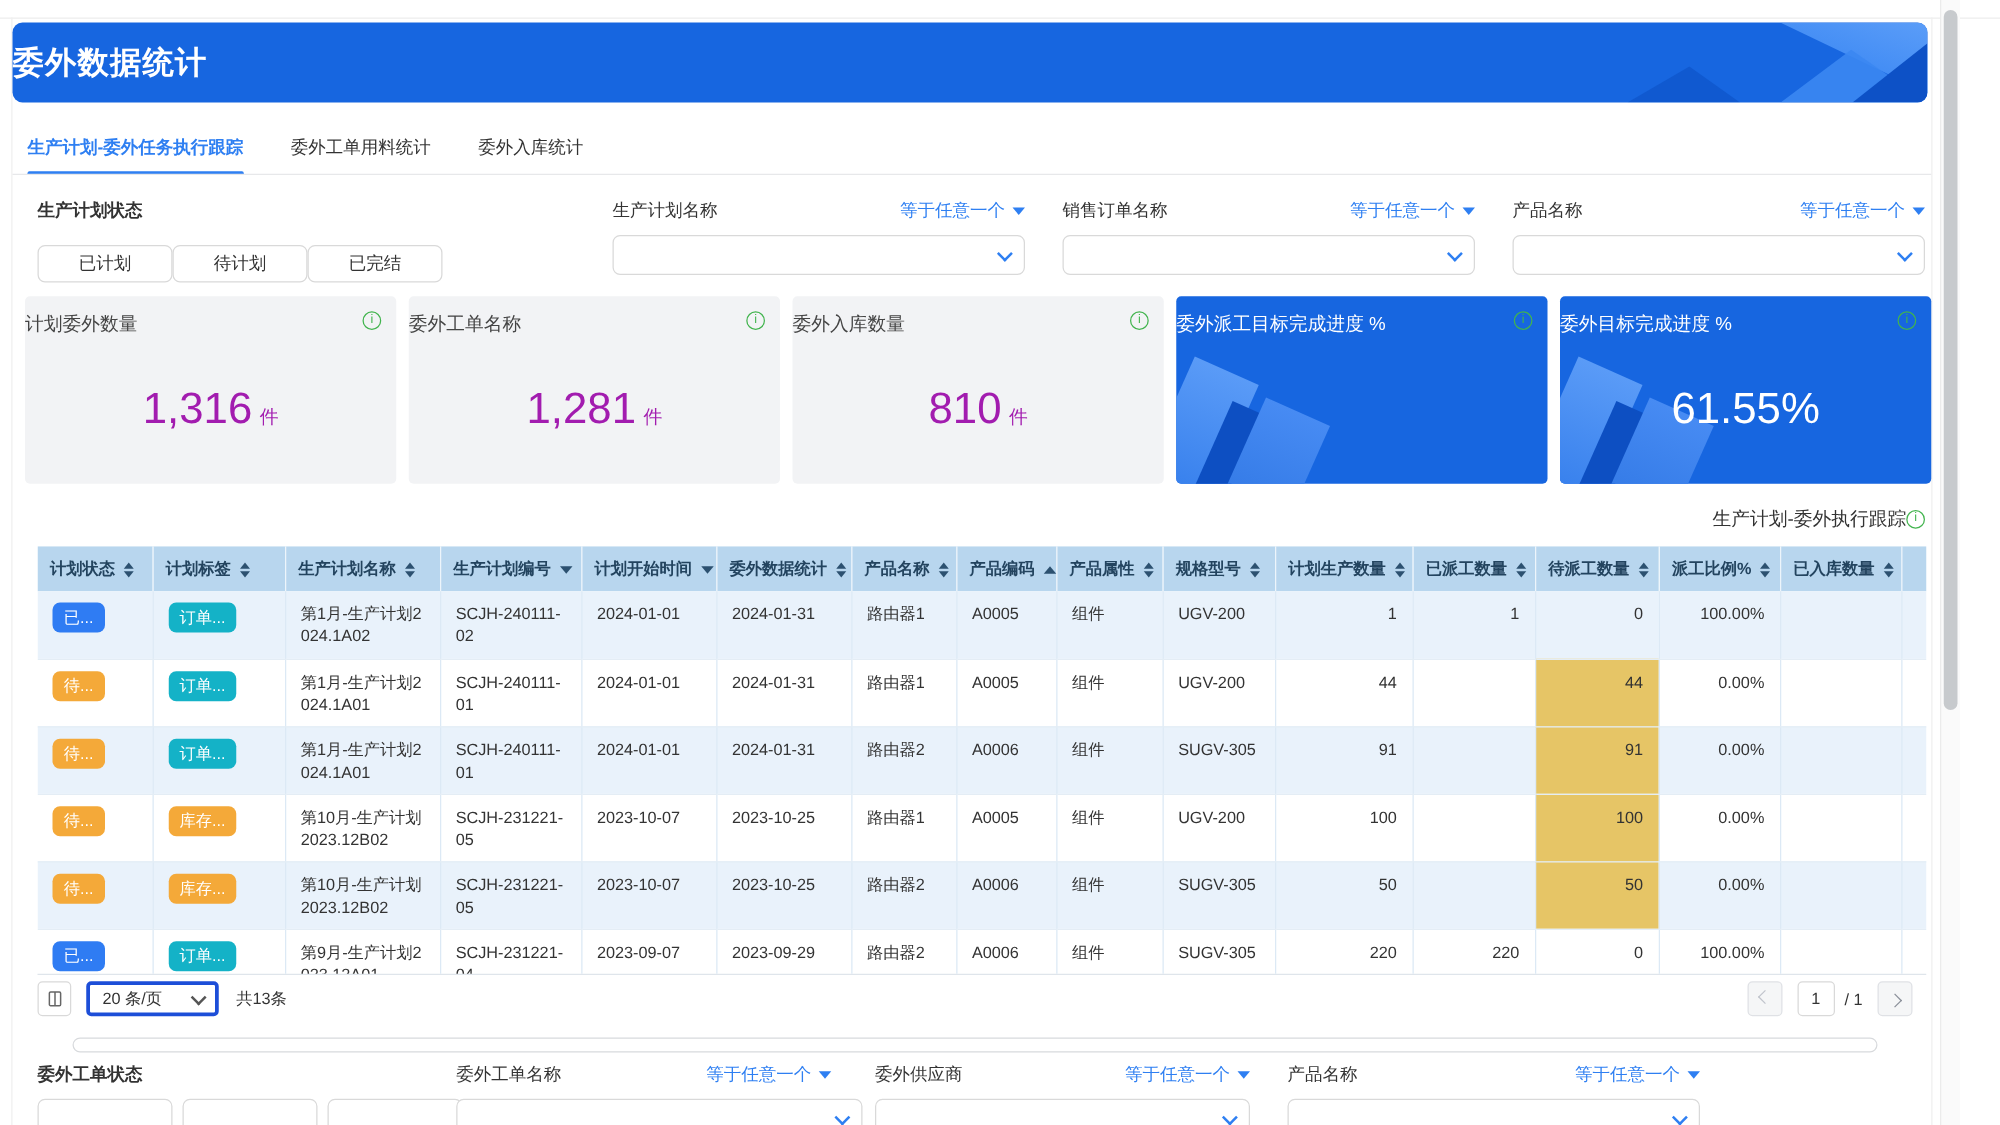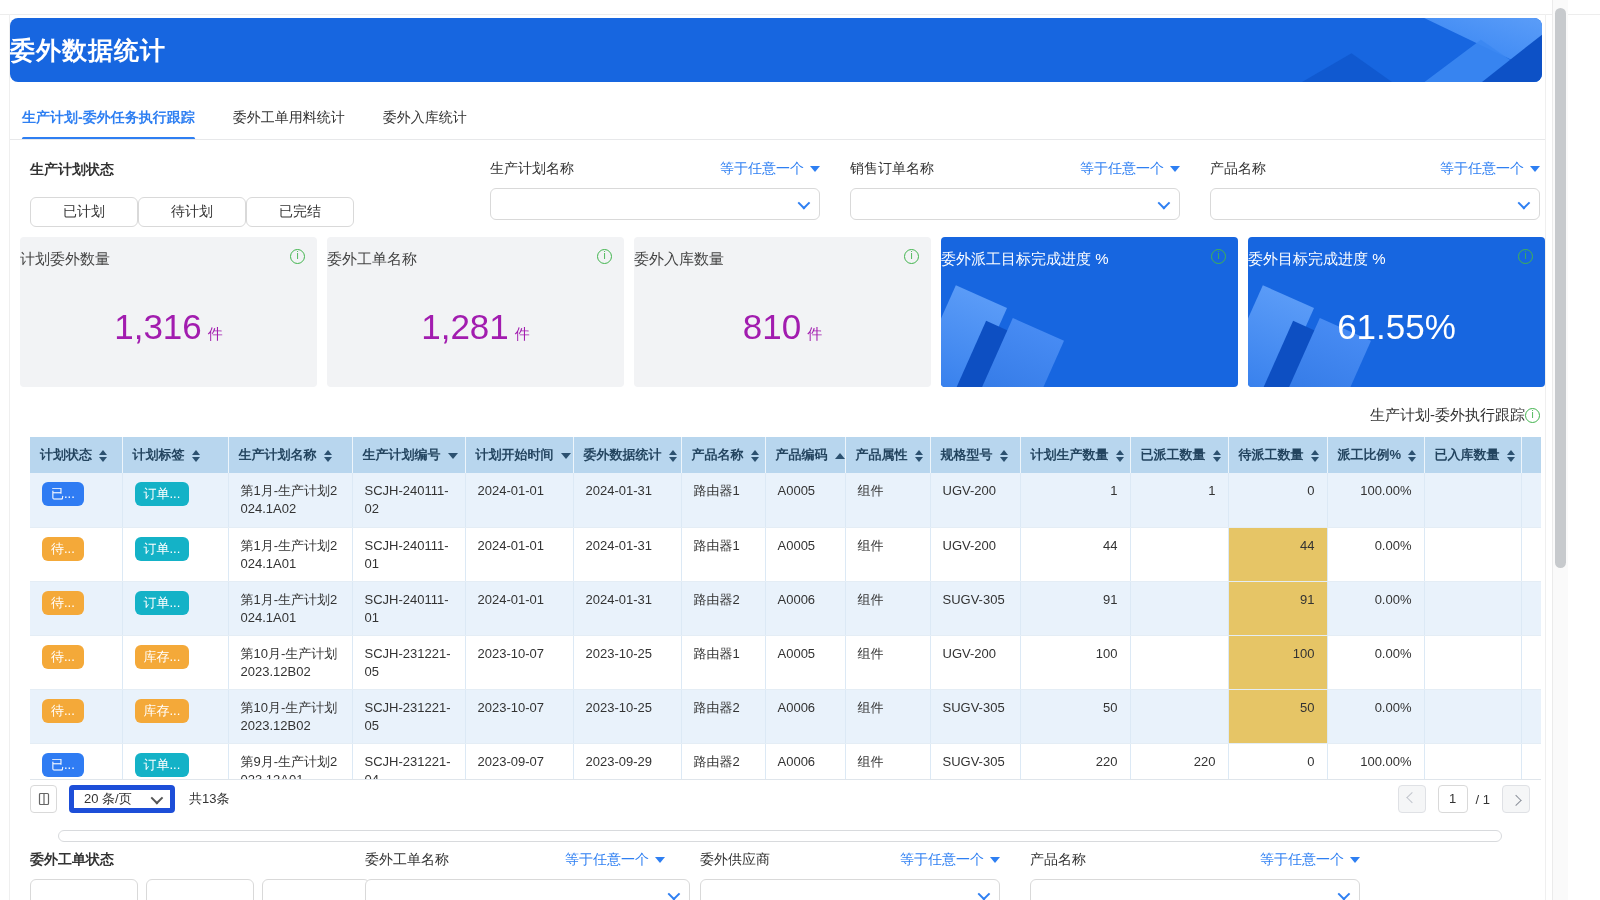--- a/index.html
+++ b/index.html
@@ -74,21 +74,21 @@
   .tu.big { border-left-width:5px; border-right-width:5px; border-bottom-width:6px; }
   .tdn.big { border-left-width:5px; border-right-width:5px; border-top-width:6px; }
   .badge { display:inline-block; padding:4px 9px; border-radius:6px; color:#fff; font-size:13px; line-height:16px; white-space:nowrap; }
   .badge.blue { background:#2f7cf3; }
   .badge.teal { background:#14b2c7; }
   .badge.orange { background:#f4a939; }
 
   
   .pager { position:absolute; left:30px; top:783px; width:1500px; height:32px; display:flex; align-items:center; }
   .icon-btn { width:27px; height:28px; border:1px solid #d9d9d9; border-radius:4px; background:#fff; display:flex; align-items:center; justify-content:center; cursor:pointer; }
-  .size-select { margin-left:12px; width:106px; height:28px; border:5px solid #1d4ed8; border-radius:4px; display:flex; align-items:center; justify-content:space-between; padding:0 10px; font-size:13px; color:#333; cursor:pointer; }
+  .size-select { margin-left:12px; width:106px; height:28px; border:3px solid #1d4ed8; border-radius:4px; display:flex; align-items:center; justify-content:space-between; padding:0 10px; font-size:13px; color:#333; cursor:pointer; }
   .size-select .chev { border-color:#555; }
   .total-text { margin-left:14px; font-size:13px; color:#333; }
   .pager-right { margin-left:auto; display:flex; align-items:center; }
   .nav-btn { width:28px; height:28px; border:1px solid #dfe1e5; border-radius:4px; background:#f5f6f7; display:flex; align-items:center; justify-content:center; cursor:pointer; }
   .nav-chev { width:8px; height:8px; border-right:1.5px solid #8a8f99; border-bottom:1.5px solid #8a8f99; }
   .nav-chev.prev { transform:rotate(135deg) translate(-1px,1px); border-color:#c0c4cc; }
   .nav-chev.next { transform:rotate(-45deg) translate(-1px,1px); }
   .page-box { margin-left:12px; width:30px; height:28px; border:1px solid #d9d9d9; border-radius:4px; text-align:center; line-height:26px; font-size:13px; color:#333; background:#fff; }
   .pages-label { margin-left:8px; font-size:13px; color:#333; }
 

